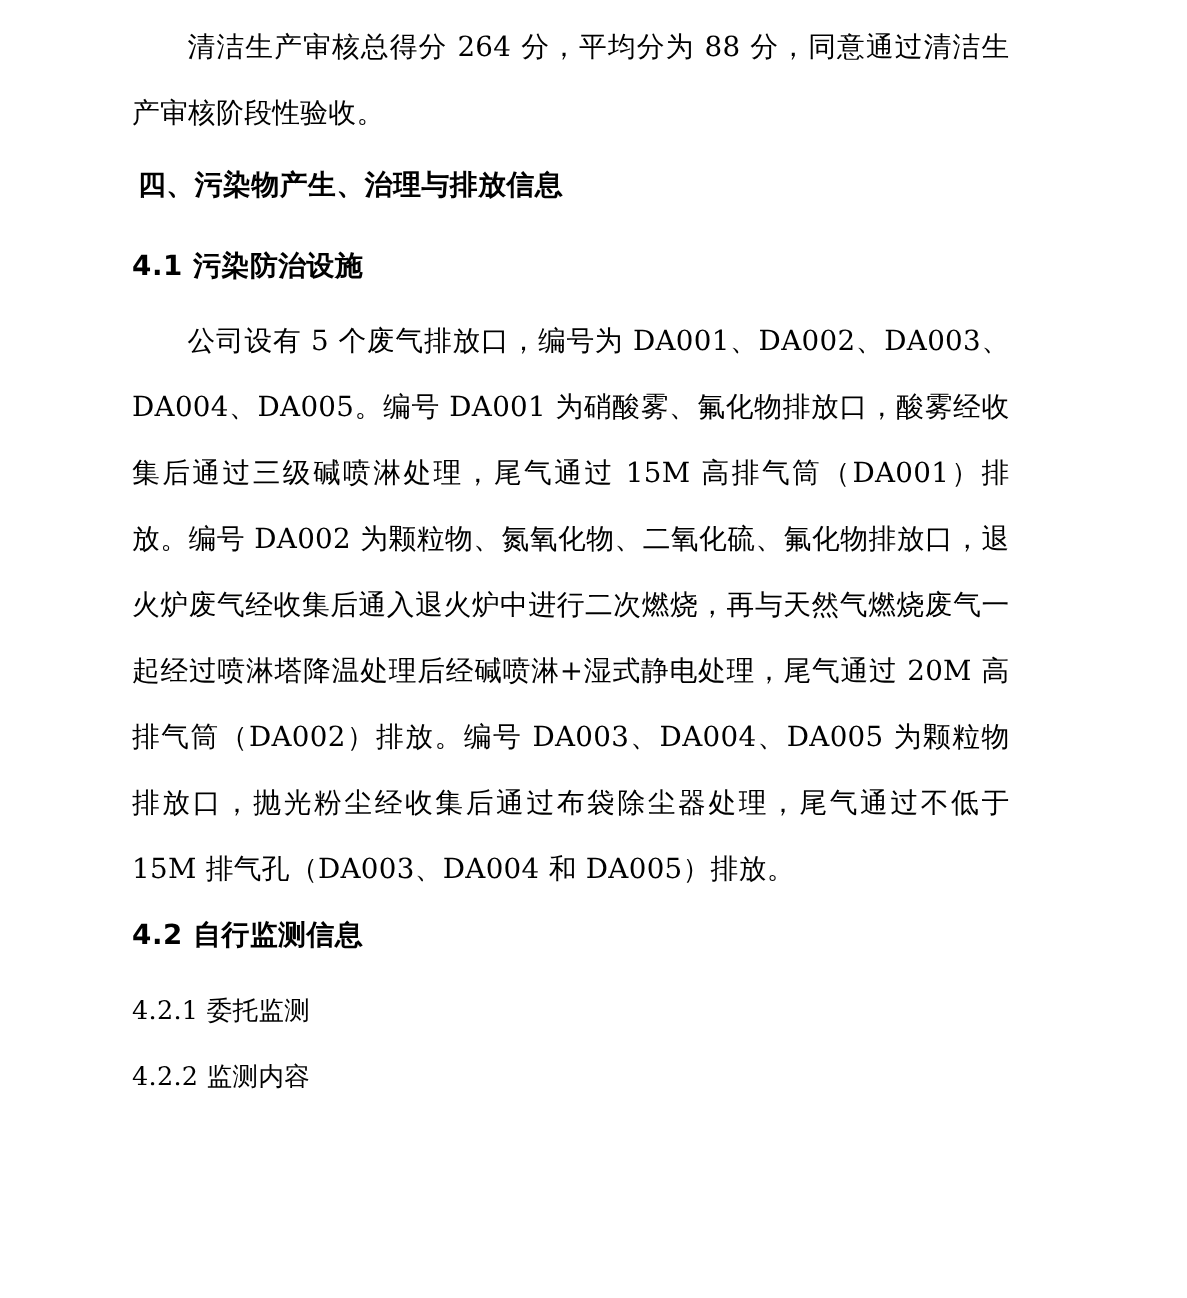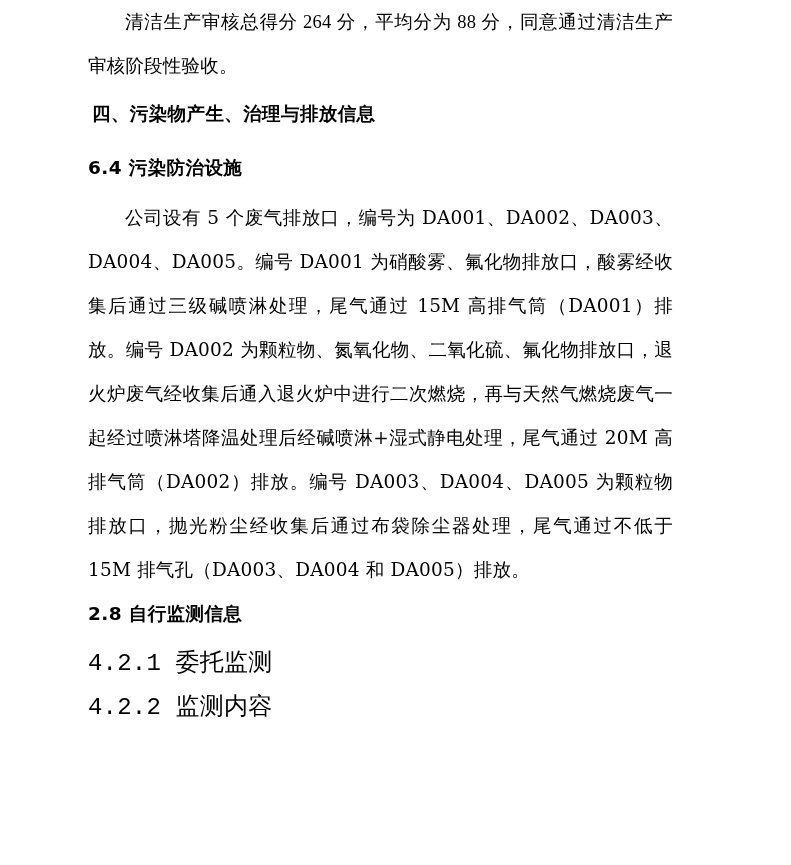--- a/index.html
+++ b/index.html
@@ -42,38 +42,37 @@
   }
   .heading2 {
     font-family: "DejaVu Sans", "Liberation Sans", sans-serif;
     font-size: 18.5px;
     font-weight: bold;
     line-height: 44px;
     margin: 0;
     letter-spacing: 0.4px;
   }
   .heading3 {
-    font-size: 24px;
+    font-size: 17px;
     line-height: 44px;
     margin: 0;
     letter-spacing: 0.2px;
-    font-family: Liberation Mono, monospace;
   }
   .block-gap-sm { height: 6px; }
-  .t1 { margin-top: 0; font-family: Liberation Serif, serif; }
+  .t1 { margin-top: 10px; }
 </style>
 </head>
 <body>
 
 <div class="page">
   <div id="content">
       <p class="para indent t1">清洁生产审核总得分 264 分，平均分为 88 分，同意通过清洁生产审核阶段性验收。</p>
       <p class="heading1">四、污染物产生、治理与排放信息</p>
       <div class="block-gap-sm"></div>
-      <p class="heading2">6.4 污染防治设施</p>
+      <p class="heading2">4.1 污染防治设施</p>
       <div class="block-gap-sm"></div>
       <p class="para indent">公司设有 5 个废气排放口，编号为 DA001、DA002、DA003、DA004、DA005。编号 DA001 为硝酸雾、氟化物排放口，酸雾经收集后通过三级碱喷淋处理，尾气通过 15M 高排气筒（DA001）排放。编号 DA002 为颗粒物、氮氧化物、二氧化硫、氟化物排放口，退火炉废气经收集后通入退火炉中进行二次燃烧，再与天然气燃烧废气一起经过喷淋塔降温处理后经碱喷淋+湿式静电处理，尾气通过 20M 高排气筒（DA002）排放。编号 DA003、DA004、DA005 为颗粒物排放口，抛光粉尘经收集后通过布袋除尘器处理，尾气通过不低于 15M 排气孔（DA003、DA004 和 DA005）排放。</p>
-      <p class="heading2">2.8 自行监测信息</p>
+      <p class="heading2">4.2 自行监测信息</p>
       <div class="block-gap-sm"></div>
       <p class="heading3">4.2.1 委托监测</p>
       <p class="heading3">4.2.2 监测内容</p>
     </div>
 </div>
 
 </body></html>

